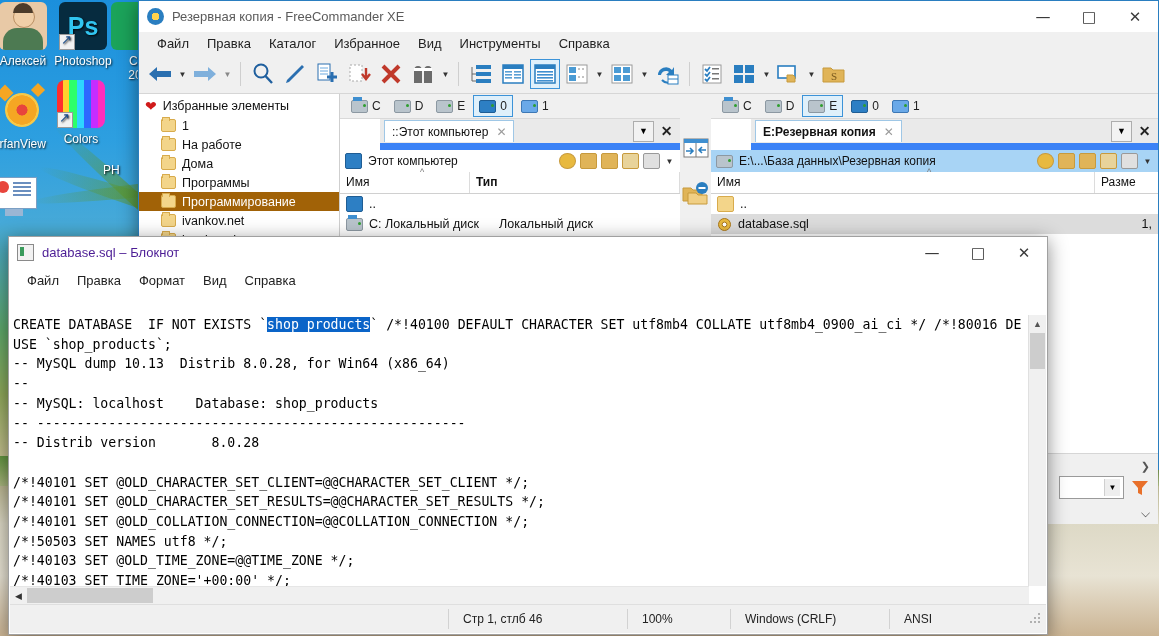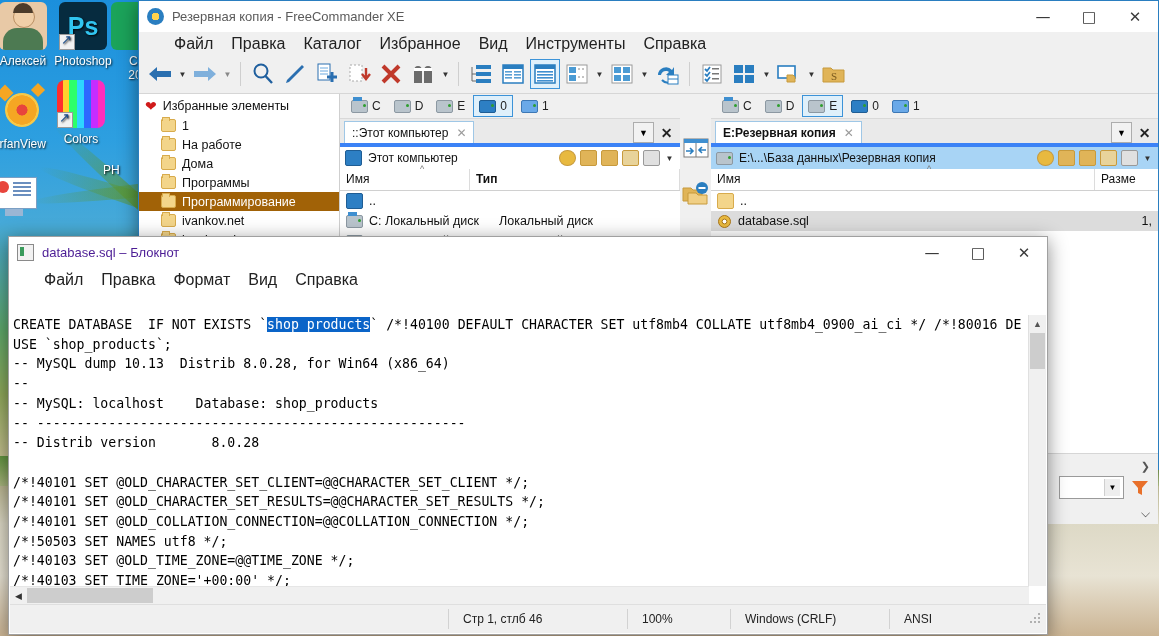--- a/index.html
+++ b/index.html
@@ -86,23 +86,23 @@
   .wbtn {
     width: 46px; height: 31px;
     display: flex; align-items: center; justify-content: center;
     font-size: 15px; color: #3a3a3a;
     font-family: "DejaVu Sans", sans-serif;
   }
 
   .menubar {
     height: 23px;
     display: flex; align-items: center;
-    font-size: 16px;
+    font-size: 13px;
     color: #222;
-    padding-left: 26px;
+    padding-left: 9px;
     background: #f0f0f0;
   }
   .menubar .mi { padding: 0 9px; }
 
   
   #fc { left: 138px; top: 0px; width: 1021px; height: 470px; border-color:#2a7ec0; }
   #fc .titlebar { background: #fff; }
   #fc-toolbar {
     height: 38px;
     background: #f0f0f0;
@@ -148,21 +148,21 @@
   }
   .drv { display:flex; align-items:center; gap:4px; padding:2px 5px; box-sizing:border-box; height:22px;}
   .drv.active { border:1px solid #3c93d8; background:#dff0fb; }
   .drv-ico { width:15px; height:11px; background:#b9c4cc; border:1px solid #8c98a2; border-radius:2px; position:relative; flex:none;}
   .drv-ico::after{content:"";position:absolute;right:1px;top:3px;width:3px;height:3px;background:#2f9e2f;border-radius:50%;}
   .drv-ico.net{ background:#6aa9e8; border-color:#3d78b5;}
   .drv-ico.mon{ background:#2d7fc4; border:1px solid #1f5d94;}
   .drv-ico.sys{ background:#b9c4cc;}
   .drv-ico.sys::before{content:"";position:absolute;left:1px;top:-4px;width:9px;height:4px;background:#3f8fd0;}
 
-  .tabstrip { height:24px; background:#eaeaea; display:flex; align-items:flex-end; position:relative; border-bottom:4px solid #3b82f6;}
+  .tabstrip { height:24px; background:#eaeaea; display:flex; align-items:center; position:relative; border-bottom:7px solid #3b82f6;margin-left:40px;}
   .ftab {
     height:22px; background:#fff; border:1px solid #9fc7e6; border-bottom:none;
     display:flex; align-items:center; gap:8px; padding:0 7px; font-size:12px; color:#111;
     margin-left:4px; box-sizing:border-box;
   }
   .ftab .x { color:#9a9a9a; font-size:12px; }
   .tabstrip .right-ctl { margin-left:auto; display:flex; align-items:center; gap:3px; padding-right:4px;}
   .sqbtn { width:19px; height:19px; border:1px solid #adadad; background:#f2f2f2; display:flex;align-items:center;justify-content:center;font-size:9px;}
   .xbtn { width:19px;height:19px; display:flex;align-items:center;justify-content:center;font-size:14px;font-weight:bold;color:#222;}
 

